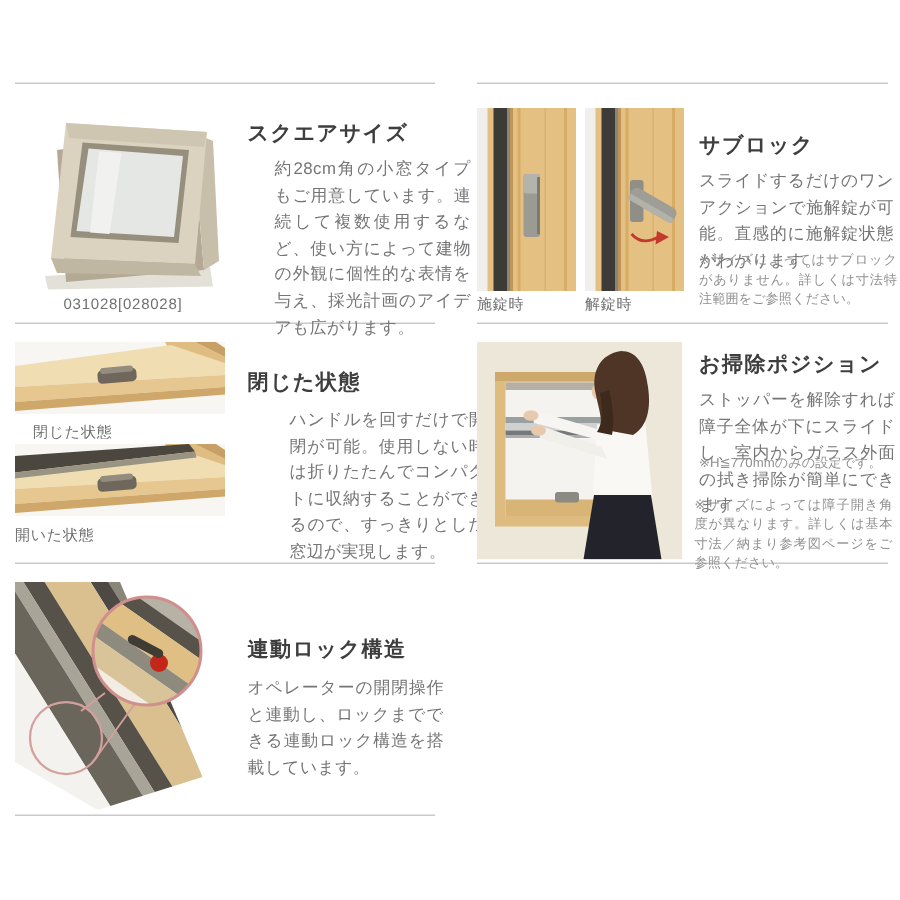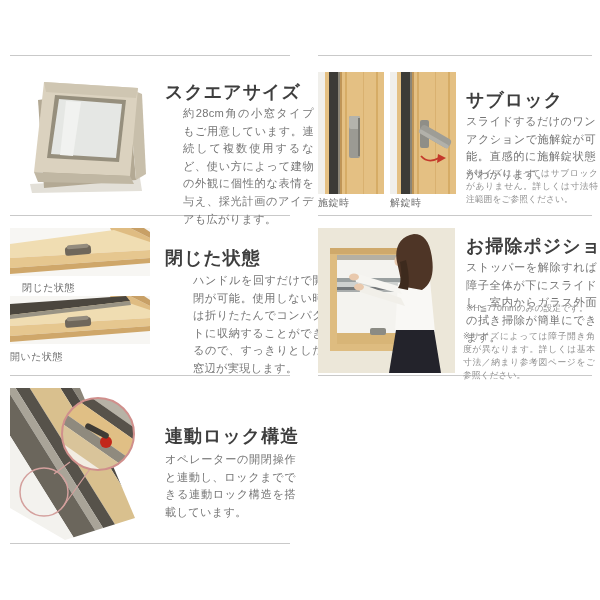--- a/index.html
+++ b/index.html
@@ -1,20 +1,20 @@
 <!DOCTYPE html>
 <html lang="ja"><head>
 <meta charset="utf-8">
 <style>
   * { margin:0; padding:0; box-sizing:border-box; }
   html,body { width:600px; height:600px; }
   body { background:#ffffff; font-family:"Liberation Sans","DejaVu Sans",sans-serif; }
   .page { position:relative; width:600px; height:600px; background:#ffffff; overflow:hidden; }
   .divider { position:absolute; height:1px; background:#c9c9c9; }
-  .title { position:absolute; font-size:18px; font-weight:700; color:#3e3e3e; letter-spacing:1px; white-space:nowrap; }
+  .title { position:absolute; font-size:14px; font-weight:700; color:#3e3e3e; letter-spacing:1px; white-space:nowrap; }
   .body  { position:absolute; font-size:11.2px; color:#757575; line-height:17.6px; text-align:justify; letter-spacing:0.3px; }
   .note  { position:absolute; font-size:8.8px; color:#909090; line-height:13px; text-align:justify; }
   .caption { position:absolute; font-size:10px; color:#6f6f6f; letter-spacing:0.5px; white-space:nowrap; }
   .caption.center { text-align:center; }
   .fig { position:absolute; overflow:hidden; }
   svg { display:block; }
 </style>
 </head>
 <body>
 
@@ -35,20 +35,21 @@
       <polygon points="24,30 114,18 122,110 30,118" fill="#b3a994"></polygon>
       <polygon points="114,18 128,24 132,104 122,110" fill="#c8bfab"></polygon>
       <polygon points="30,12 124,18 116,106 20,102" fill="#dbd2bf"></polygon>
       <polygon points="30,12 124,18 122,28 32,22" fill="#cfc6b2"></polygon>
       <polygon points="41,25 112,30 105,92 33,88" fill="#968f7d"></polygon>
       <polygon points="45,29 108,34 102,88 37,84" fill="#e5e7e4"></polygon>
       <polygon points="52,31 67,32 59,86 46,85" fill="#f1f2f0"></polygon>
       <polygon points="20,102 116,106 120,114 24,112" fill="#c0b7a3"></polygon>
     </svg>
   </div>
+  <div class="caption center" style="left:14px;top:198px;width:136px;">031028[028028]</div>
   <h3 class="title" style="left:165px;top:80px;">スクエアサイズ</h3>
   <p class="body" style="left:183px;top:105px;width:131px;">約28cm角の小窓タイプもご用意しています。連続して複数使用するなど、使い方によって建物の外観に個性的な表情を与え、採光計画のアイデアも広がります。</p>
 
   <div class="fig" style="left:318px;top:72px;width:66px;height:122px;">
     <svg width="66" height="122" viewBox="0 0 66 122">
       <rect width="66" height="122" fill="#f0efeb"></rect>
       <rect x="7" width="59" height="122" fill="#e4c083"></rect>
       <rect x="27" width="2" height="122" fill="#d6ac66"></rect>
       <rect x="45" width="1" height="122" fill="#d9b170"></rect>
       <rect x="58" width="2" height="122" fill="#d6ac66"></rect>

